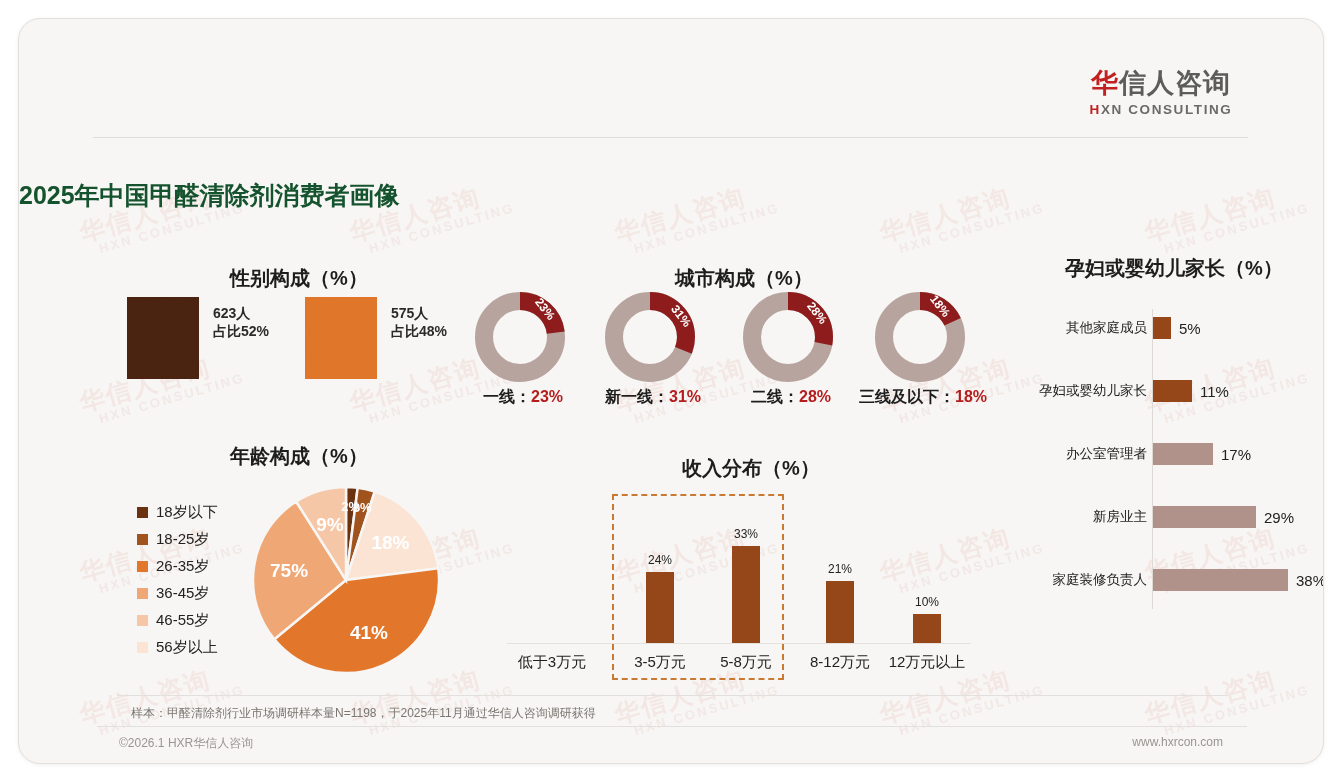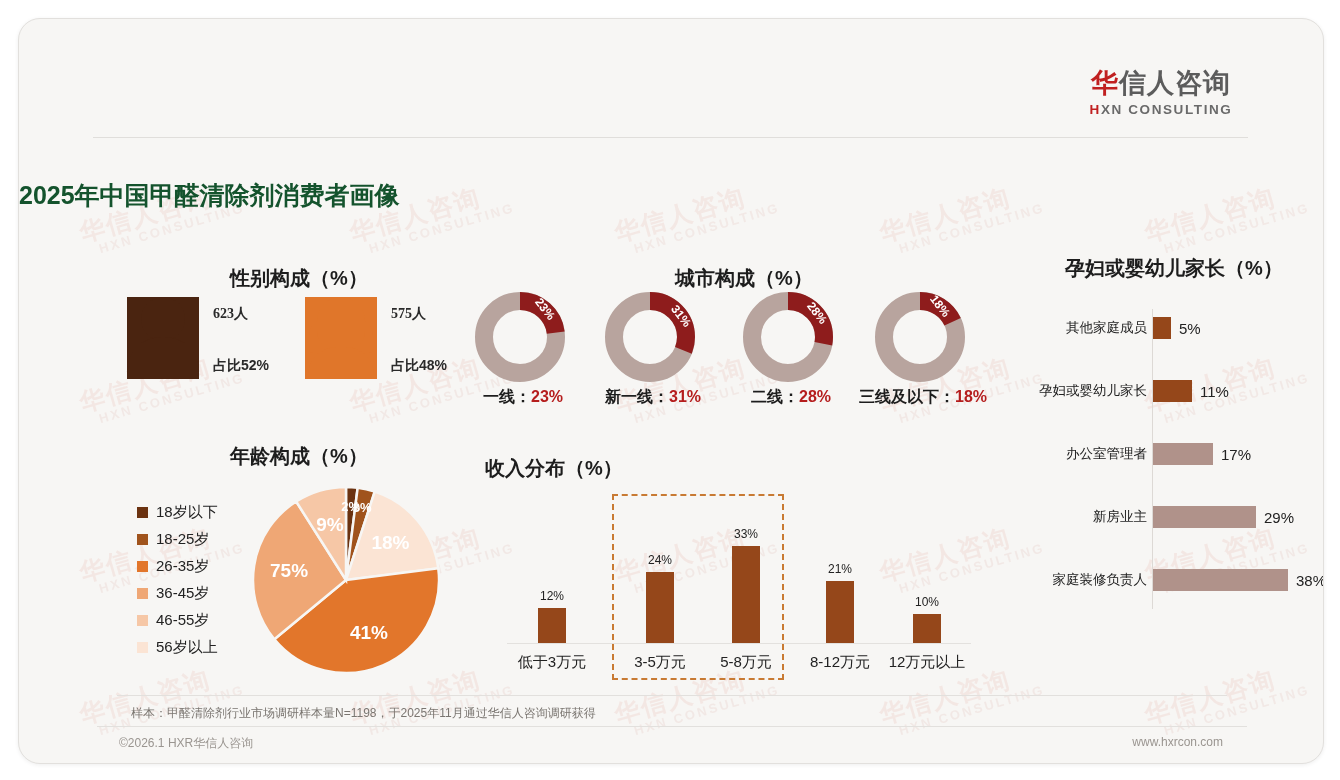--- a/index.html
+++ b/index.html
@@ -145,21 +145,21 @@
     top: 50px; width: 66px; height: 32px; margin-left: -33px;
     border-radius: 30px 30px 4px 4px;
   }
   .person.female::before {
     content: ""; position: absolute; left: 50%; top: 22px;
     width: 64px; height: 34px; margin-left: -32px;
     border-radius: 16px 16px 4px 4px;
     background: inherit;
   }
   .gender-stats { position: absolute; font-size: 14px; font-weight: 700; color: #2a2a2a; }
-  .gender-stats .line1 { margin-bottom: 34px; font-family: Liberation Serif, serif; }
+  .gender-stats .line1 { margin-bottom: 0; }
   
   #city-title { left: 455px; top: 246px; width: 540px; text-align: center; }
   .donut-row { position: absolute; left: 455px; top: 272px; width: 540px; height: 110px; }
   .donut { position: absolute; top: 0; width: 98px; height: 92px; }
   .donut svg { display: block; }
   .donut .pct-in {
     position: absolute;
     font-size: 12px; font-weight: 700; color: #ffffff;
     transform: rotate(52deg);
   }
@@ -182,21 +182,21 @@
   .legend-item .sw { width: 11px; height: 11px; margin-right: 8px; flex: none; }
   .pie-wrap { position: absolute; left: 232px; top: 466px; width: 190px; height: 190px; }
   .pie-wrap svg { display: block; }
   .pie-lab {
     position: absolute;
     font-weight: 700; color: #ffffff;
     transform: translate(-50%, -50%);
     white-space: nowrap;
   }
   
-  #income-title { left: 466px; top: 436px; width: 500px; text-align: left; }
+  #income-title { left: 482px; top: 436px; width: 500px; text-align: center; }
   .income-wrap { position: absolute; left: 480px; top: 476px; width: 480px; height: 185px; }
   .inc-axis { position: absolute; left: 8px; top: 148px; width: 464px; height: 1px; background: #e3e1de; }
   .inc-dash {
     position: absolute;
     left: 113px; top: -1px; width: 172px; height: 186px;
     border: 2px dashed #c87a33;
     box-sizing: border-box;
   }
   .inc-bar-group { position: absolute; bottom: 37px; width: 96px; text-align: center; }
   .inc-bar {
@@ -447,24 +447,20 @@
         <div class="pie-lab" style="left: 139.428px; top: 58.2461px; font-size: 19px;">18%</div>
         <div class="pie-lab" style="left: 117.9px; top: 147.918px; font-size: 19px;">41%</div>
         <div class="pie-lab" style="left: 38.0499px; top: 85.98px; font-size: 19px;">75%</div>
         <div class="pie-lab" style="left: 78.9134px; top: 39.6295px; font-size: 19px;">9%</div>
       </div>
 
     <div class="sec-title" id="income-title">收入分布（%）</div>
     <div class="income-wrap">
       <div class="inc-axis"></div>
       <div class="inc-dash"></div>
-    <div class="inc-bar-group" style="left: 5px;">
-          <div class="inc-val">12%</div>
-          <div class="inc-bar" style="height: 35px; background: rgb(149, 71, 26);"></div>
-        </div>
         <div class="inc-cat" style="left: 1px;">低于3万元</div>
         <div class="inc-bar-group" style="left: 113px;">
           <div class="inc-val">24%</div>
           <div class="inc-bar" style="height: 71px; background: rgb(149, 71, 26);"></div>
         </div>
         <div class="inc-cat" style="left: 109px;">3-5万元</div>
         <div class="inc-bar-group" style="left: 199px;">
           <div class="inc-val">33%</div>
           <div class="inc-bar" style="height: 97px; background: rgb(149, 71, 26);"></div>
         </div>

